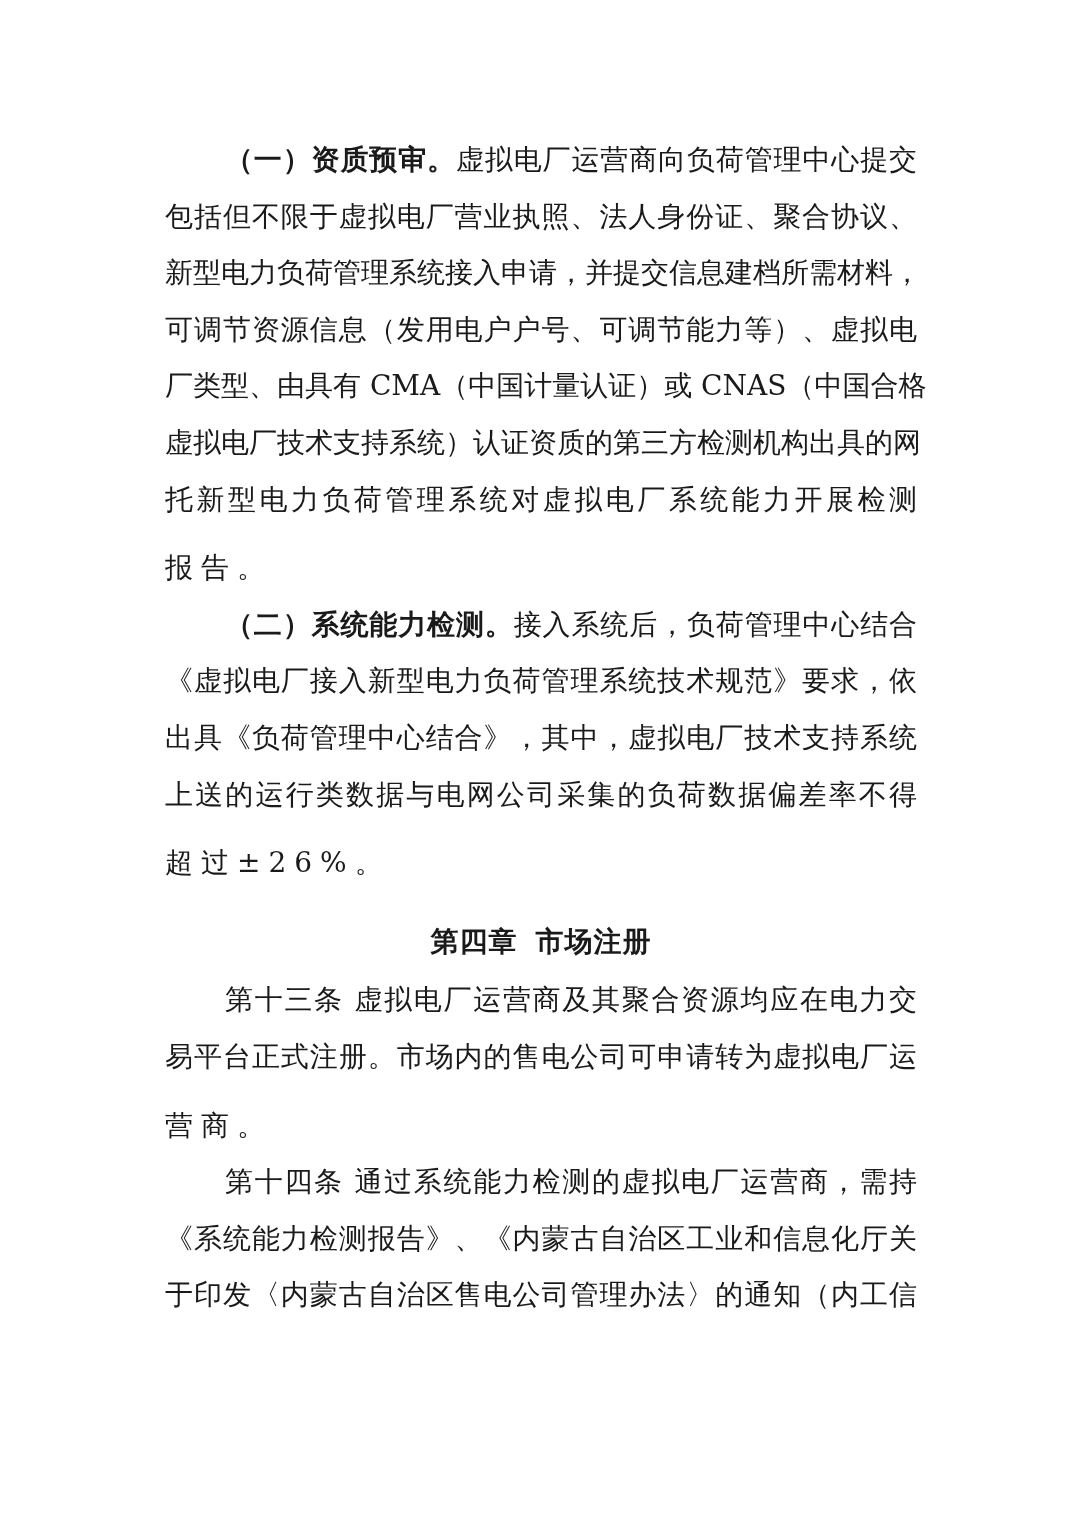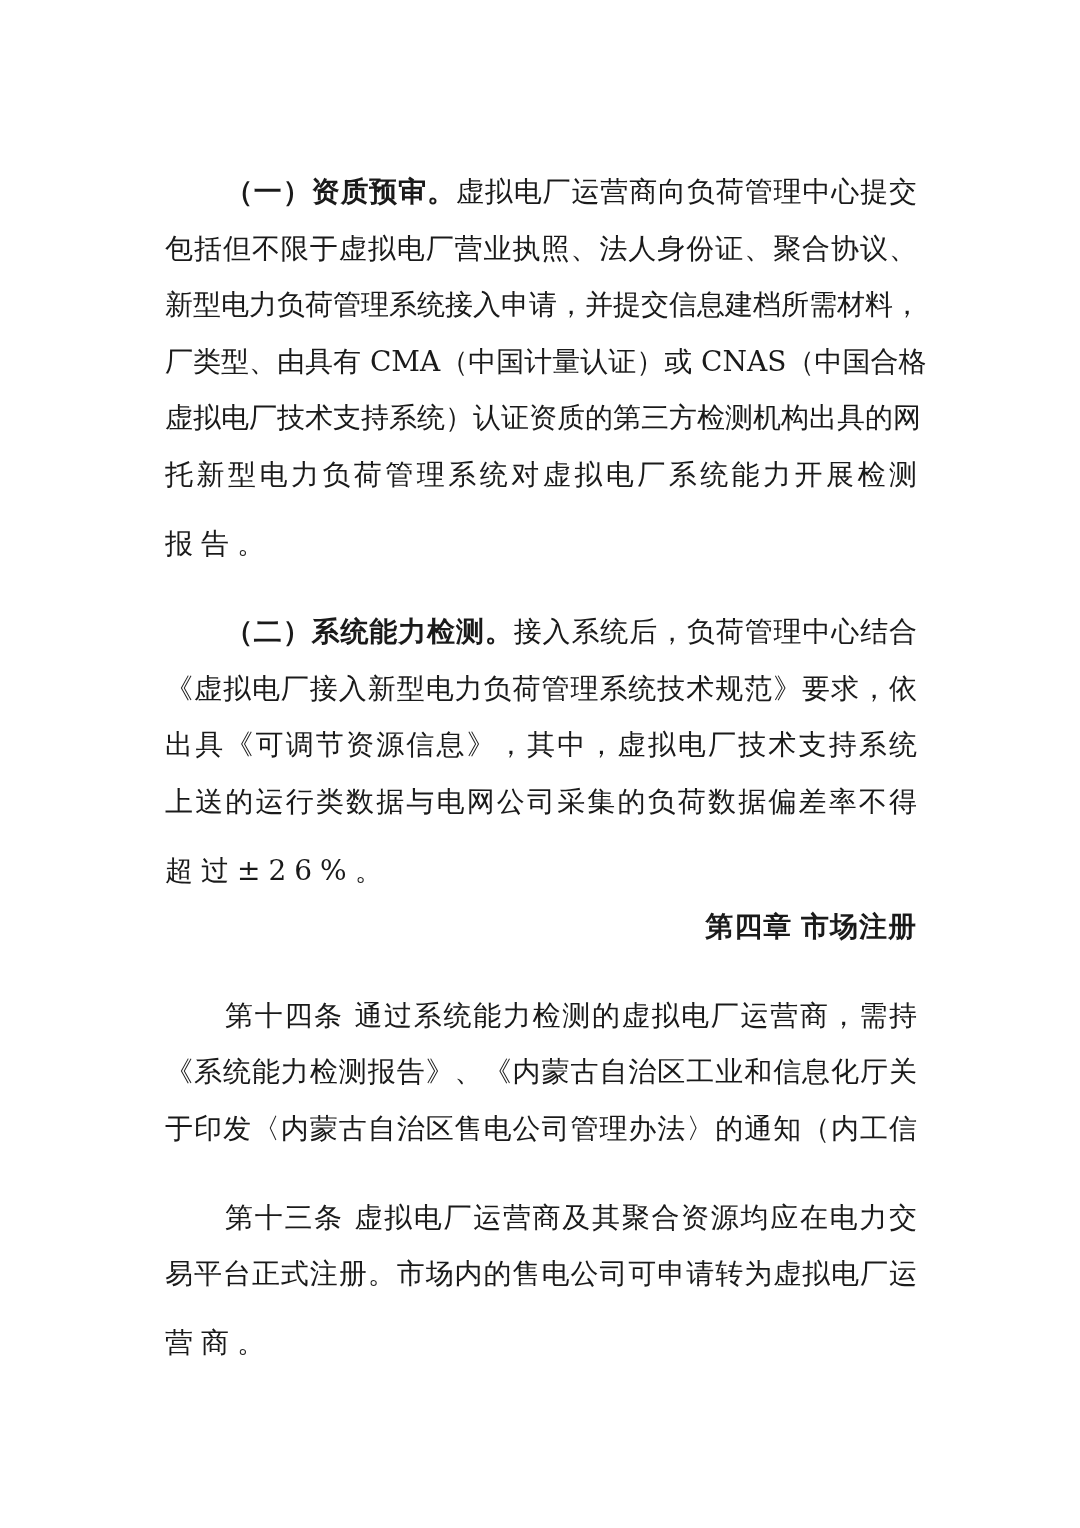--- a/index.html
+++ b/index.html
@@ -31,66 +31,67 @@
       letter-spacing: 0px;
       overflow: visible;
     }
     .line.last {
       text-align-last: left;
       letter-spacing: 8px;
       margin-top: 12px;
     }
     .line.indent {
       padding-left: 60px;
-      margin-top: 32px;
     }
     .b {
       font-family: "DejaVu Sans", "Liberation Sans", sans-serif;
       font-weight: bold;
     }
     .heading {
       height: 56.6px;
       line-height: 48px;
       font-size: 28px;
-      text-align: right;
-      font-family: Liberation Sans, sans-serif;
+      text-align: center;
+      font-family: Liberation Mono, monospace;
       font-weight: bold;
       letter-spacing: 1px;
+      margin-top: 24px;
     }
   </style>
 </head>
 <body>
 
 <div class="page">
 
   <div>
     <div class="line indent"><span class="b">（一）</span><span class="b">资质预审。</span><span>虚拟电厂运营商向负荷管理中心提交</span></div>
     <div class="line">包括但不限于虚拟电厂营业执照、法人身份证、聚合协议、</div>
     <div class="line">新型电力负荷管理系统接入申请，并提交信息建档所需材料，</div>
+    <div class="line">可调节资源信息（发用电户户号、可调节能力等）、虚拟电</div>
     <div class="line">厂类型、由具有 CMA（中国计量认证）或 CNAS（中国合格</div>
     <div class="line">虚拟电厂技术支持系统）认证资质的第三方检测机构出具的网</div>
     <div class="line">托新型电力负荷管理系统对虚拟电厂系统能力开展检测</div>
     <div class="line last">报告。</div>
   </div>
 
   <div>
     <div class="line indent"><span class="b">（二）</span><span class="b">系统能力检测。</span><span>接入系统后，负荷管理中心结合</span></div>
     <div class="line">《虚拟电厂接入新型电力负荷管理系统技术规范》要求，依</div>
-    <div class="line">出具《可调节资源信息》，其中，虚拟电厂技术支持系统</div>
+    <div class="line">出具《负荷管理中心结合》，其中，虚拟电厂技术支持系统</div>
     <div class="line">上送的运行类数据与电网公司采集的负荷数据偏差率不得</div>
     <div class="line last">超过±26%。</div>
   </div>
 
   <div class="heading">第四章  市场注册</div>
 
   <div>
+    <div class="line indent">第十三条 虚拟电厂运营商及其聚合资源均应在电力交</div>
+    <div class="line">易平台正式注册。市场内的售电公司可申请转为虚拟电厂运</div>
+    <div class="line last">营商。</div>
+  </div>
+
+  <div>
     <div class="line indent">第十四条 通过系统能力检测的虚拟电厂运营商，需持</div>
     <div class="line">《系统能力检测报告》、《内蒙古自治区工业和信息化厅关</div>
     <div class="line">于印发〈内蒙古自治区售电公司管理办法〉的通知（内工信</div>
   </div>
 
-  <div>
-    <div class="line indent">第十三条 虚拟电厂运营商及其聚合资源均应在电力交</div>
-    <div class="line">易平台正式注册。市场内的售电公司可申请转为虚拟电厂运</div>
-    <div class="line last">营商。</div>
-  </div>
-
 </div>
 
 </body></html>

